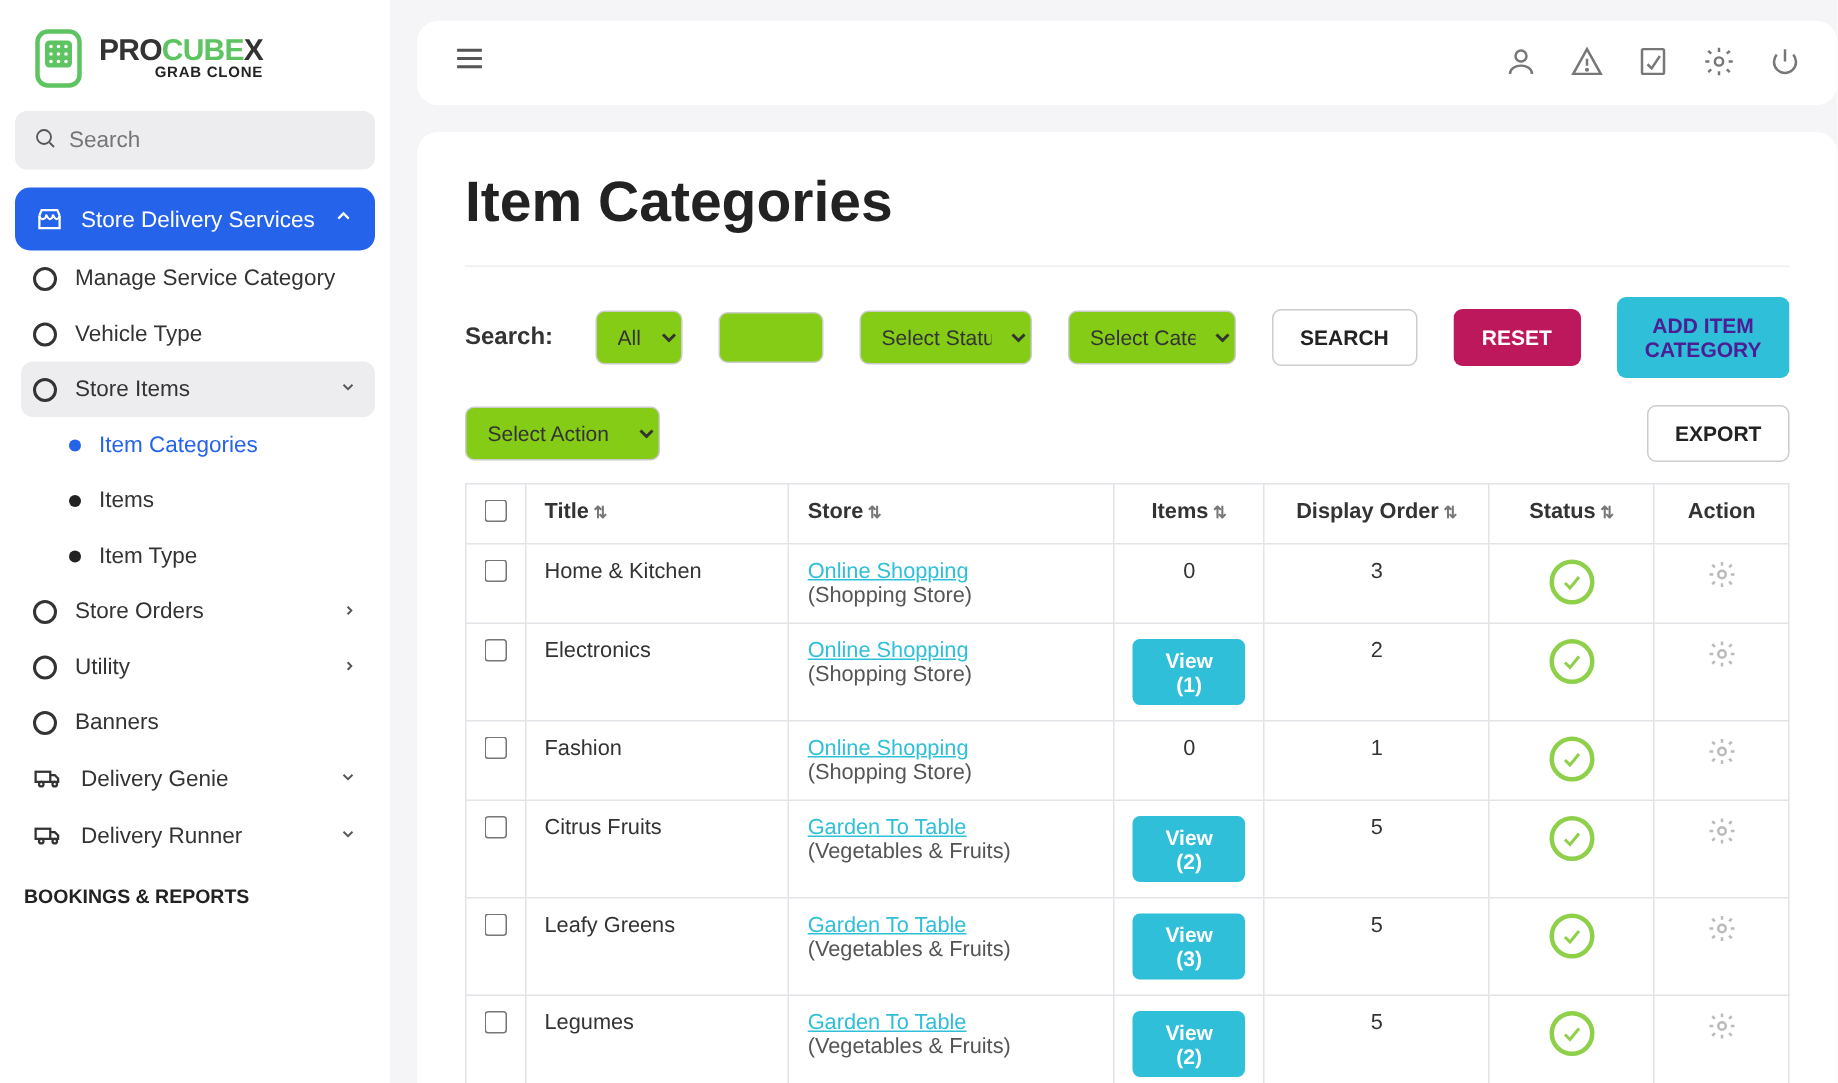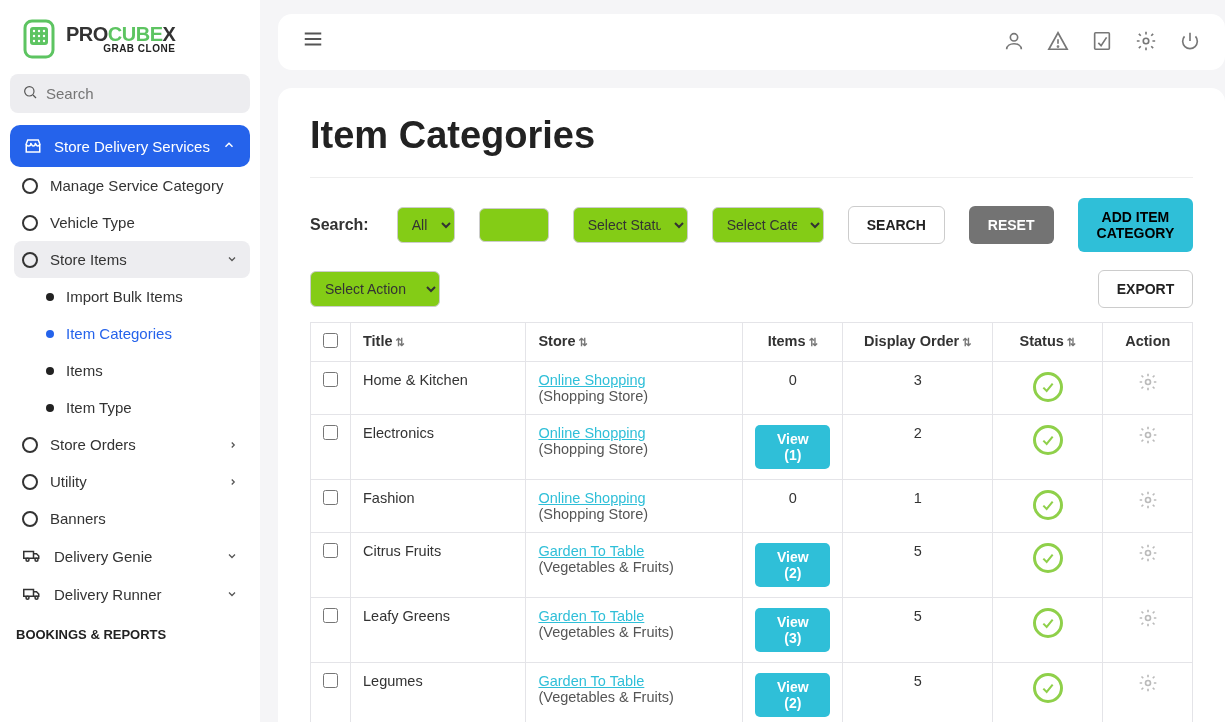--- a/index.html
+++ b/index.html
@@ -32,22 +32,22 @@
 .title-block .role { font-size: 14px; color: #777; }
 .top-icons { margin-left: auto; display: flex; gap: 22px; color: #777; }
 .top-icons span { cursor: pointer; }
 .panel { background: #fff; border-radius: 14px; padding: 26px 32px; flex: 1; overflow: auto; }
 .page-title { font-size: 38px; font-weight: 800; color: #222; padding-bottom: 20px; border-bottom: 1px solid #eee; margin-bottom: 20px; }
 .filter-row { display: flex; align-items: center; gap: 24px; margin-bottom: 18px; }
 .filter-row label { font-weight: 700; font-size: 16px; margin-right: 4px; }
 select, input.txt { border: 1px solid #ccc; border-radius: 6px; padding: 8px 10px; font-size: 14px; font-family: inherit; background: #84cc16; color: #333; }
 .btn { border-radius: 6px; padding: 10px 18px; font-size: 14px; font-weight: 600; cursor: pointer; border: 1px solid transparent; }
 .btn-outline { background: #fff; border: 1px solid #ccc; color: #222; }
-.btn-blue { background: #737373; color: #fff; text-align: center; }
-.btn-teal { background: #2fbfd8; color: #000000; }
+.btn-blue { background: #be185d; color: #fff; text-align: center; }
+.btn-teal { background: #2fbfd8; color: #4c1d95; }
 .bulk-row { display: flex; align-items: center; margin-bottom: 14px; }
 .bulk-row .export { margin-left: auto; }
 table { width: 100%; border-collapse: collapse; }
 th, td { border: 1px solid #e4e4e8; padding: 10px 12px; text-align: left; font-size: 14.5px; vertical-align: top; }
 th { font-weight: 700; background: #fff; }
 th.center, td.center { text-align: center; }
 .sort::after { content: ' ⇅'; font-size: 11px; color: #777; }
 .store-link { color: #2fbfd8; text-decoration: underline; }
 .store-sub { color: #555; }
 .view-badge { display: inline-block; background: #2fbfd8; color: #fff; border-radius: 5px; padding: 6px 12px; font-weight: 600; font-size: 14px; cursor: pointer; }
@@ -125,24 +125,20 @@
           <span>Vehicle Type</span>
         </div>
       <div class="sub-item group">
           <span class="radio"></span>
           <span>Store Items</span>
           <span class="caret"><svg width="12" height="12" viewBox="0 0 24 24" fill="none" stroke="currentColor" stroke-width="2.5">
               <polyline points="6 9 12 15 18 9"></polyline>
             </svg></span>
         </div>
 
-      <div class="sub-item">
-          <span class="dot"></span>
-          <span>Import Bulk Items</span>
-        </div>
       <div class="sub-item selected">
           <span class="dot"></span>
           <span>Item Categories</span>
         </div>
       <div class="sub-item">
           <span class="dot"></span>
           <span>Items</span>
         </div>
       <div class="sub-item">
           <span class="dot"></span>

